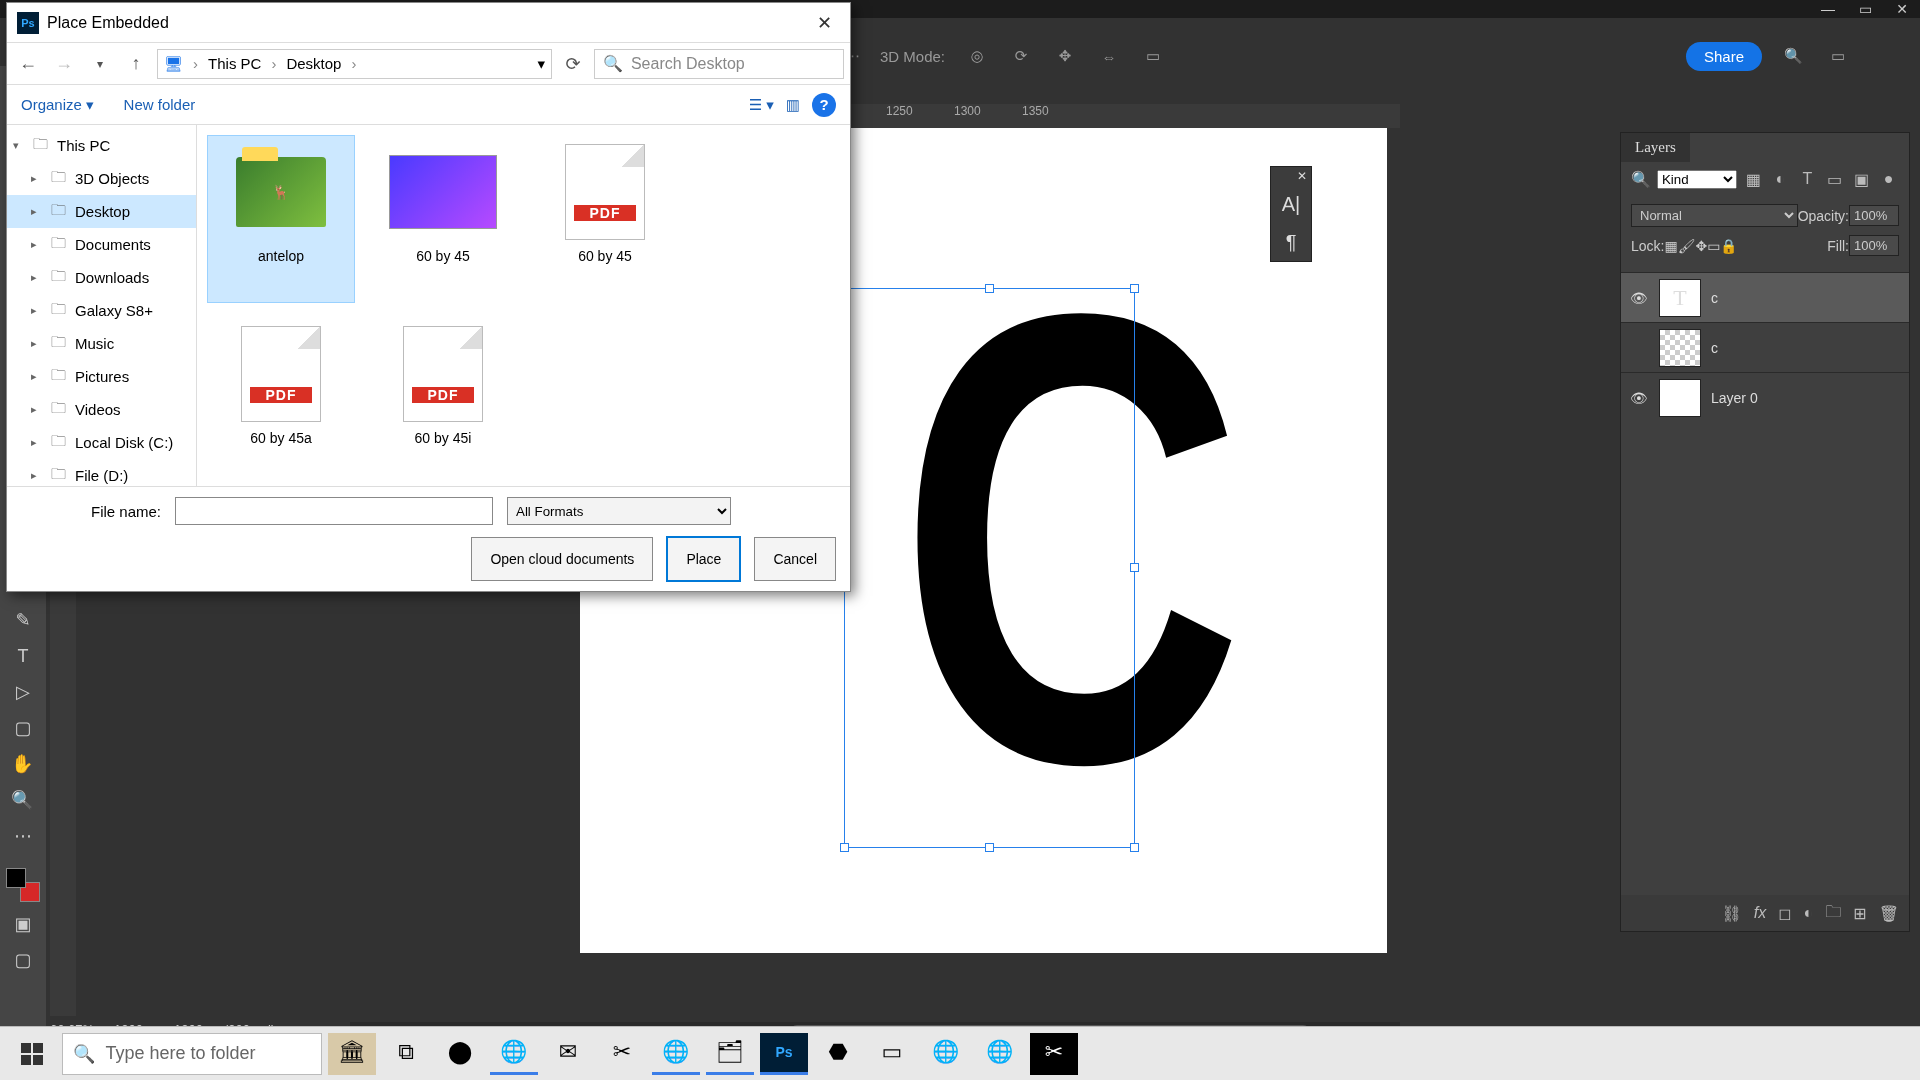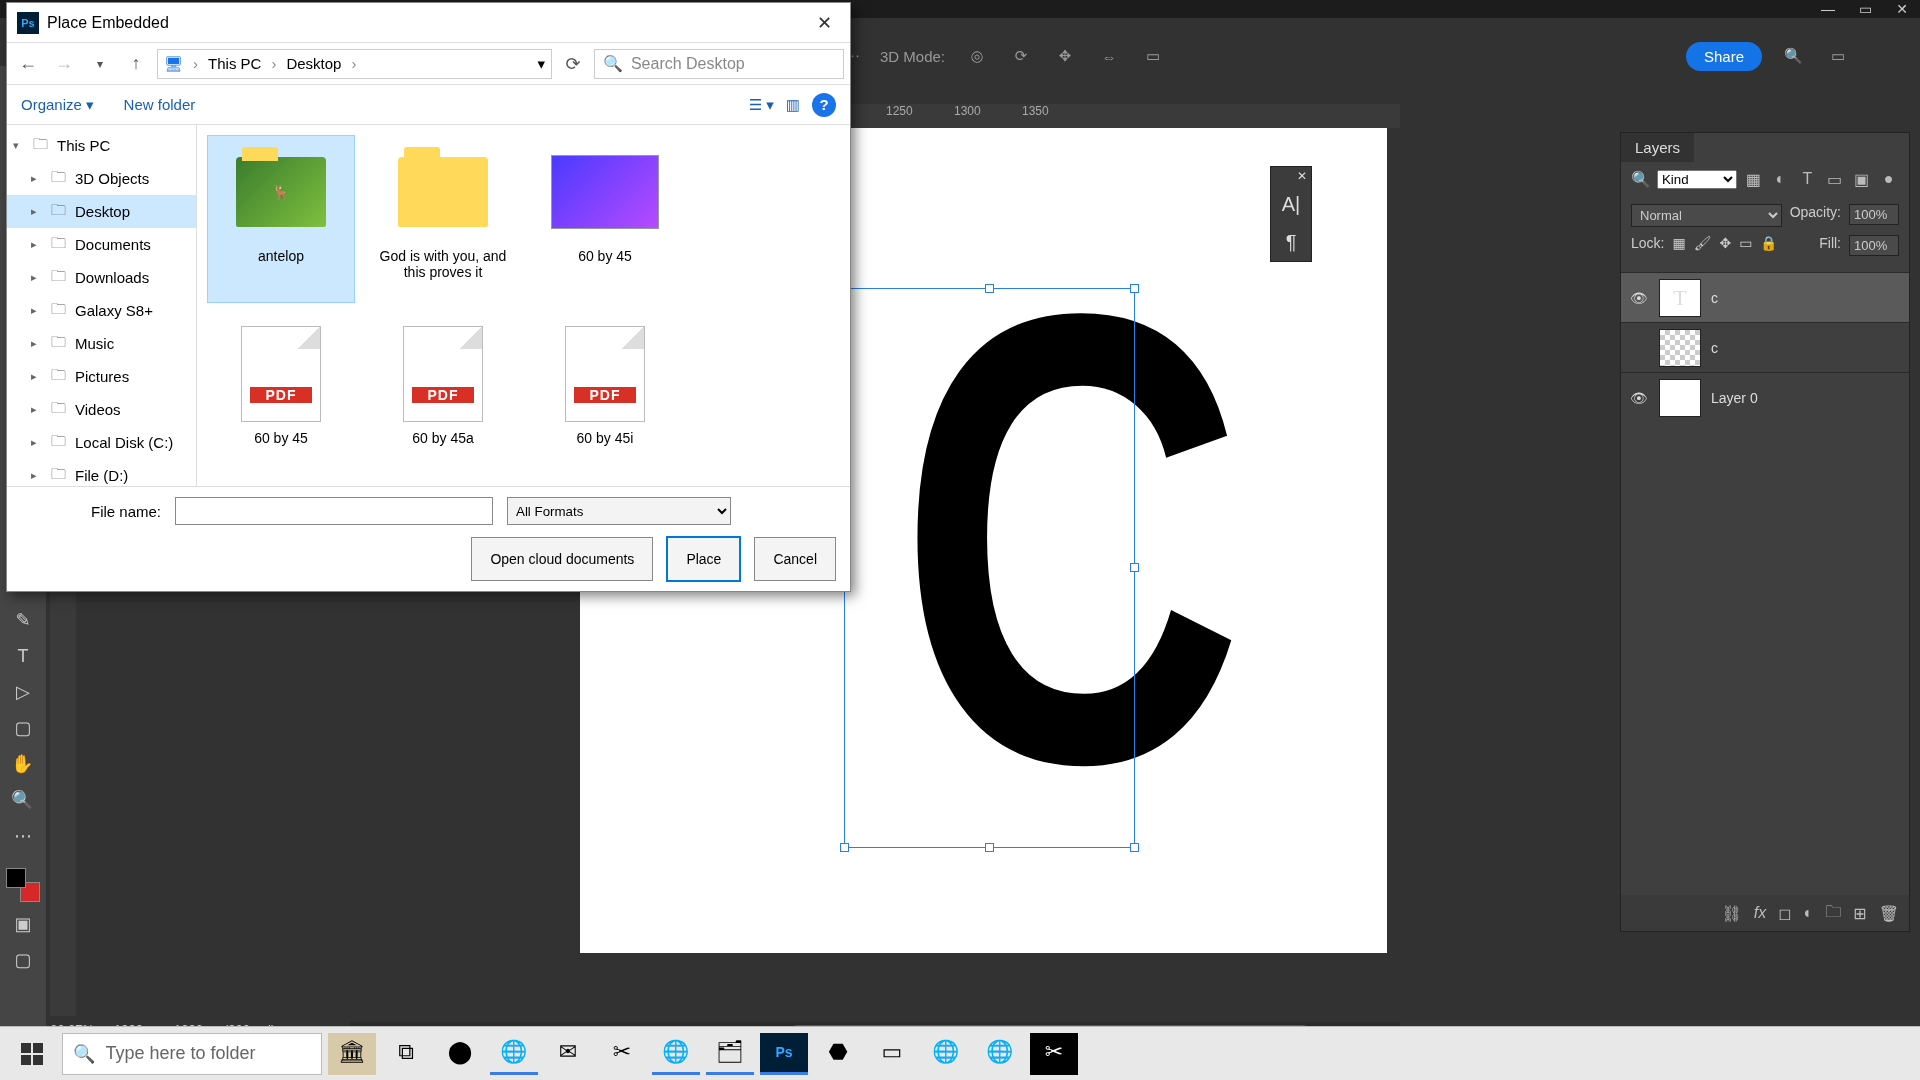--- a/index.html
+++ b/index.html
@@ -42,23 +42,23 @@
 .sel-handle.br { bottom: -5px; right: -5px; }
 .type-panel { position: absolute; left: 690px; top: 38px; width: 42px; height: 96px; background: #3c3c3c; border: 1px solid #222; color: #ddd; display: flex; flex-direction: column; }
 .type-panel div { flex: 1; display: flex; align-items: center; justify-content: center; font-size: 20px; }
 
 .status-bar { position: absolute; left: 50px; bottom: 38px; height: 26px; color: #ccc; font-size: 13px; display: flex; align-items: center; gap: 20px; }
 .h-scroll { position: absolute; bottom: 38px; left: 350px; right: 520px; height: 20px; background: #2a2a2a; }
 .h-scroll-thumb { position: absolute; left: 440px; width: 520px; top: 3px; bottom: 3px; background: #555; border-radius: 8px; }
 
 
 .layers-panel { position: absolute; top: 132px; right: 10px; width: 290px; height: 800px; background: #3f3f3f; border: 1px solid #222; }
-.layers-panel .tab { background: #323232; color: #ddd; padding: 6px 14px; display: inline-block; font-size: 15px; }
+.layers-panel .tab { background: #323232; color: #ddd; padding: 6px 14px; display: inline-block; font-size: 15px; font-family: Liberation Serif, serif; }
 .layer-controls { padding: 8px 10px; color: #ccc; font-size: 14px; }
-.layer-controls .row { display: flex; align-items: flex-start; gap: 8px; margin-bottom: 8px; }
+.layer-controls .row { display: flex; align-items: center; gap: 0; margin-bottom: 8px; }
 .layer-controls select, .layer-controls input { background: #4a4a4a; border: 1px solid #222; color: #ccc; font-size: 13px; padding: 2px 4px; }
 .kind-row { display: flex; align-items: center; gap: 6px; padding: 6px 10px; }
 .kind-select { flex: 0 0 80px; }
 .filter-icon { width: 22px; height: 22px; color: #bbb; display: inline-flex; align-items: center; justify-content: center; }
 .layer-list { }
 .layer-row { display: flex; align-items: center; height: 50px; border-top: 1px solid #2a2a2a; padding: 0 8px; gap: 10px; color: #ddd; font-size: 14px; }
 .layer-row.selected { background: #5a5a5a; }
 .eye { width: 20px; text-align: center; }
 .thumb { width: 42px; height: 38px; background: #fff; display: flex; align-items: center; justify-content: center; border: 1px solid #222; }
 .layers-footer { position: absolute; bottom: 0; left: 0; right: 0; height: 36px; background: #3a3a3a; display: flex; align-items: center; justify-content: flex-end; gap: 12px; padding: 0 10px; color: #bbb; }
@@ -366,26 +366,20 @@
       </div>
     <div class="files" id="files">
         <div class="file-item selected">
           <div class="file-thumb">
             <div class="folder-shape folder-antelop">🦌</div>
           </div>
           <div>antelop</div>
         </div>
         <div class="file-item">
           <div class="file-thumb">
-            <div class="folder-shape"></div>
-          </div>
-          <div>God is with you, and this proves it</div>
-        </div>
-        <div class="file-item">
-          <div class="file-thumb">
             <div class="img-thumb"></div>
           </div>
           <div>60 by 45</div>
         </div>
         <div class="file-item">
           <div class="file-thumb">
             <div class="doc-shape">
               <div class="pdf-label">PDF</div>
             </div>
           </div>

